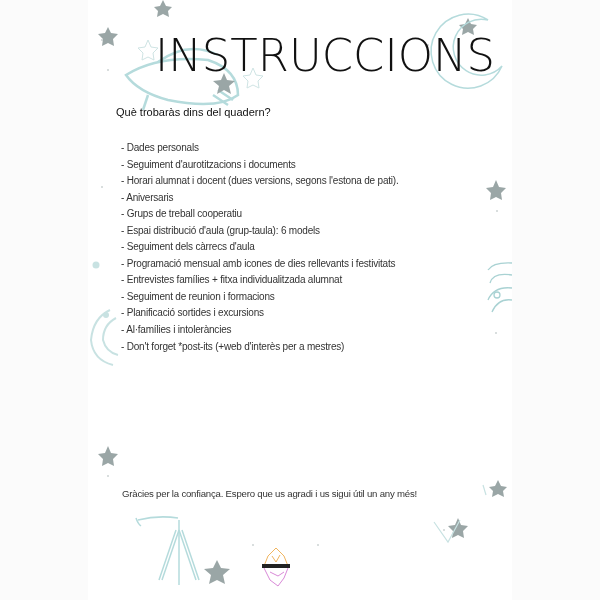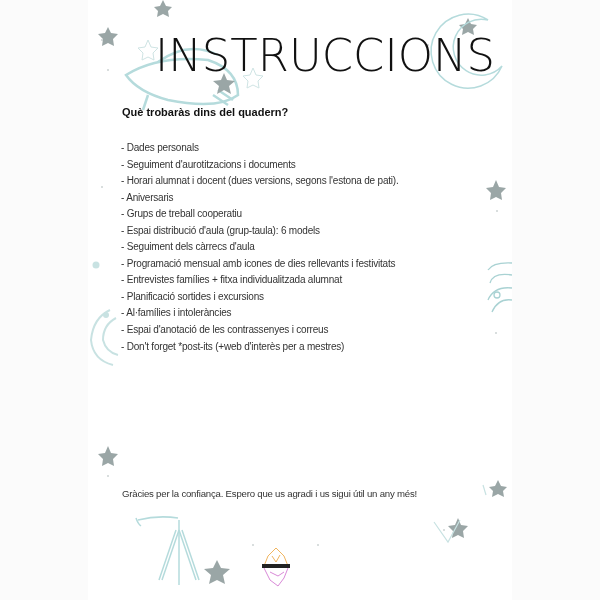--- a/index.html
+++ b/index.html
@@ -15,22 +15,22 @@
     }
     .deco { position: absolute; pointer-events: none; }
     .title {
       position: absolute; left: 155px; top: 30px;
       font-family: "DejaVu Sans", sans-serif; font-weight: 200;
       font-size: 44px; letter-spacing: 0px; color: #111;
       transform: scaleX(1.02); transform-origin: left;
       -webkit-text-stroke: 0px;
     }
     .subtitle {
-      position: absolute; left: 122px; top: 106px;
-      font-size: 11px; font-weight: bold; color: #111;
+      position: absolute; left: 116px; top: 106px;
+      font-size: 11px; font-weight: normal; color: #111;
     }
     .list {
       position: absolute; left: 121px; top: 140px; margin: 0; padding: 0;
       list-style: none;
     }
     .list li {
       font-size: 10px; color: #333; height: 16.55px; line-height: 16.55px;
       white-space: nowrap; letter-spacing: -0.2px;
     }
     .thanks {
@@ -130,19 +130,19 @@
 <ul class="list">
   <li>- Dades personals</li>
   <li>- Seguiment d'aurotitzacions i documents</li>
   <li>- Horari alumnat i docent (dues versions, segons l'estona de pati).</li>
   <li>- Aniversaris</li>
   <li>- Grups de treball cooperatiu</li>
   <li>- Espai distribució d'aula (grup-taula): 6 models</li>
   <li>- Seguiment dels càrrecs d'aula</li>
   <li>- Programació mensual amb icones de dies rellevants i festivitats</li>
   <li>- Entrevistes famílies + fitxa individualitzada alumnat</li>
+  <li>- Seguiment de reunion i formacions</li>
   <li>- Planificació sortides i excursions</li>
   <li>- Al·famílies i intoleràncies</li>
-  <li>- Espai d'anotació de les contrassenyes i correus</li>
   <li>- Don't forget *post-its (+web d'interès per a mestres)</li>
 </ul>
 
 <div class="thanks">Gràcies per la confiança. Espero que us agradi i us sigui útil un any més!</div>
 
 </body></html>

